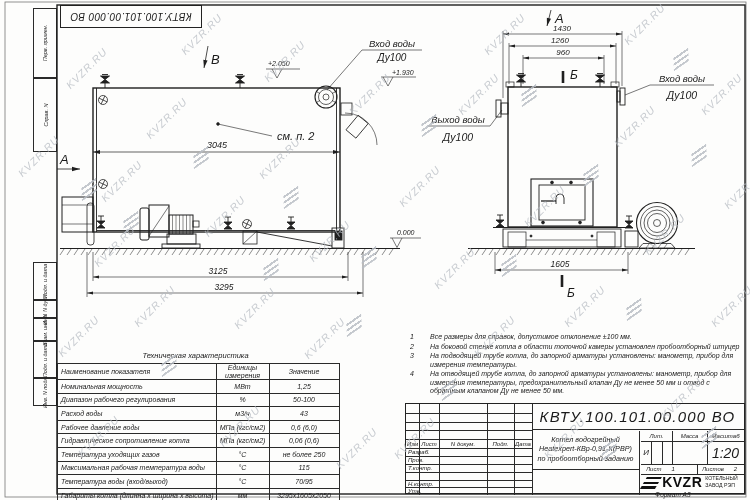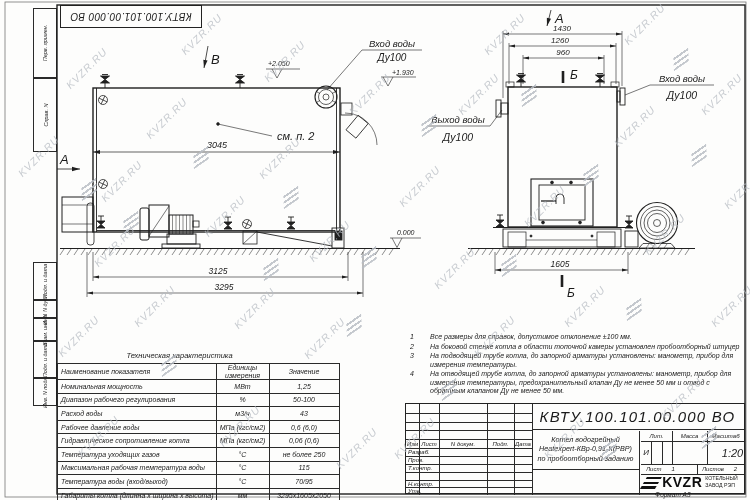--- a/index.html
+++ b/index.html
@@ -15,21 +15,21 @@
        transform:rotate(-35deg) skewX(-32deg);}
   
   .mcell{position:absolute;left:33px;width:24px;border:1px solid #2a2a2a;box-sizing:border-box;
          display:flex;align-items:center;justify-content:center;background:transparent;}
   .mcell span{transform:rotate(-90deg);white-space:nowrap;font:italic 5.5px "Liberation Sans",sans-serif;color:#222;}
   
   #topstamp{position:absolute;left:60px;top:5px;width:142px;height:23px;border:1.2px solid #222;
             box-sizing:border-box;display:flex;align-items:center;justify-content:center;}
   #topstamp span{transform:rotate(180deg);font:italic 10px "Liberation Sans",sans-serif;letter-spacing:.4px;}
   
-  #ttl{position:absolute;left:44px;top:351px;width:271px;text-align:center;
+  #ttl{position:absolute;left:60px;top:351px;width:271px;text-align:center;
        font:italic 7.5px "Liberation Sans",sans-serif;}
   #ttab{position:absolute;left:57px;top:363px;border-collapse:collapse;table-layout:fixed;}
   #ttab td,#ttab th{border:1px solid #2a2a2a;font:italic 7px "Liberation Sans",sans-serif;
        padding:0 2px;height:12.6px;overflow:hidden;white-space:nowrap;font-weight:normal;}
   #ttab .c{text-align:center;}
   #ttab th{height:15px;text-align:center;}
   #ttab th:first-child{text-align:left;padding-left:3px;}
   #ttab td:first-child{padding-left:3px;}
   
   #notes{position:absolute;left:410px;top:333px;width:333px;font:italic 7px "Liberation Sans",sans-serif;line-height:1.22;}
@@ -532,21 +532,21 @@
       </div>
     <div class="cell cc" style="left:301px;top:27px;width:37px;height:10px;">
         <span>Масштаб</span>
       </div>
     <div class="cell cc" style="left:235px;top:37px;width:10px;height:23px;font-size:8px;">
         <span>И</span>
       </div>
     <div class="cell cc" style="left:266px;top:37px;width:35px;height:23px;font-size:8px;">
         <span></span>
       </div>
-    <div class="cell cc" style="left:308px;top:37px;width:37px;height:23px;font-size:11px;">
+    <div class="cell cc" style="left:301px;top:37px;width:37px;height:23px;font-size:14px;">
         <span>1:20</span>
       </div>
     <div class="cell" style="left:240px;top:60px;width:50px;height:10px;gap:10px;">
       <span>Лист</span>
         <span>1</span>
     </div>
     <div class="cell" style="left:296px;top:60px;width:42px;height:10px;gap:10px;">
       <span>Листов</span>
         <span>2</span>
     </div>

